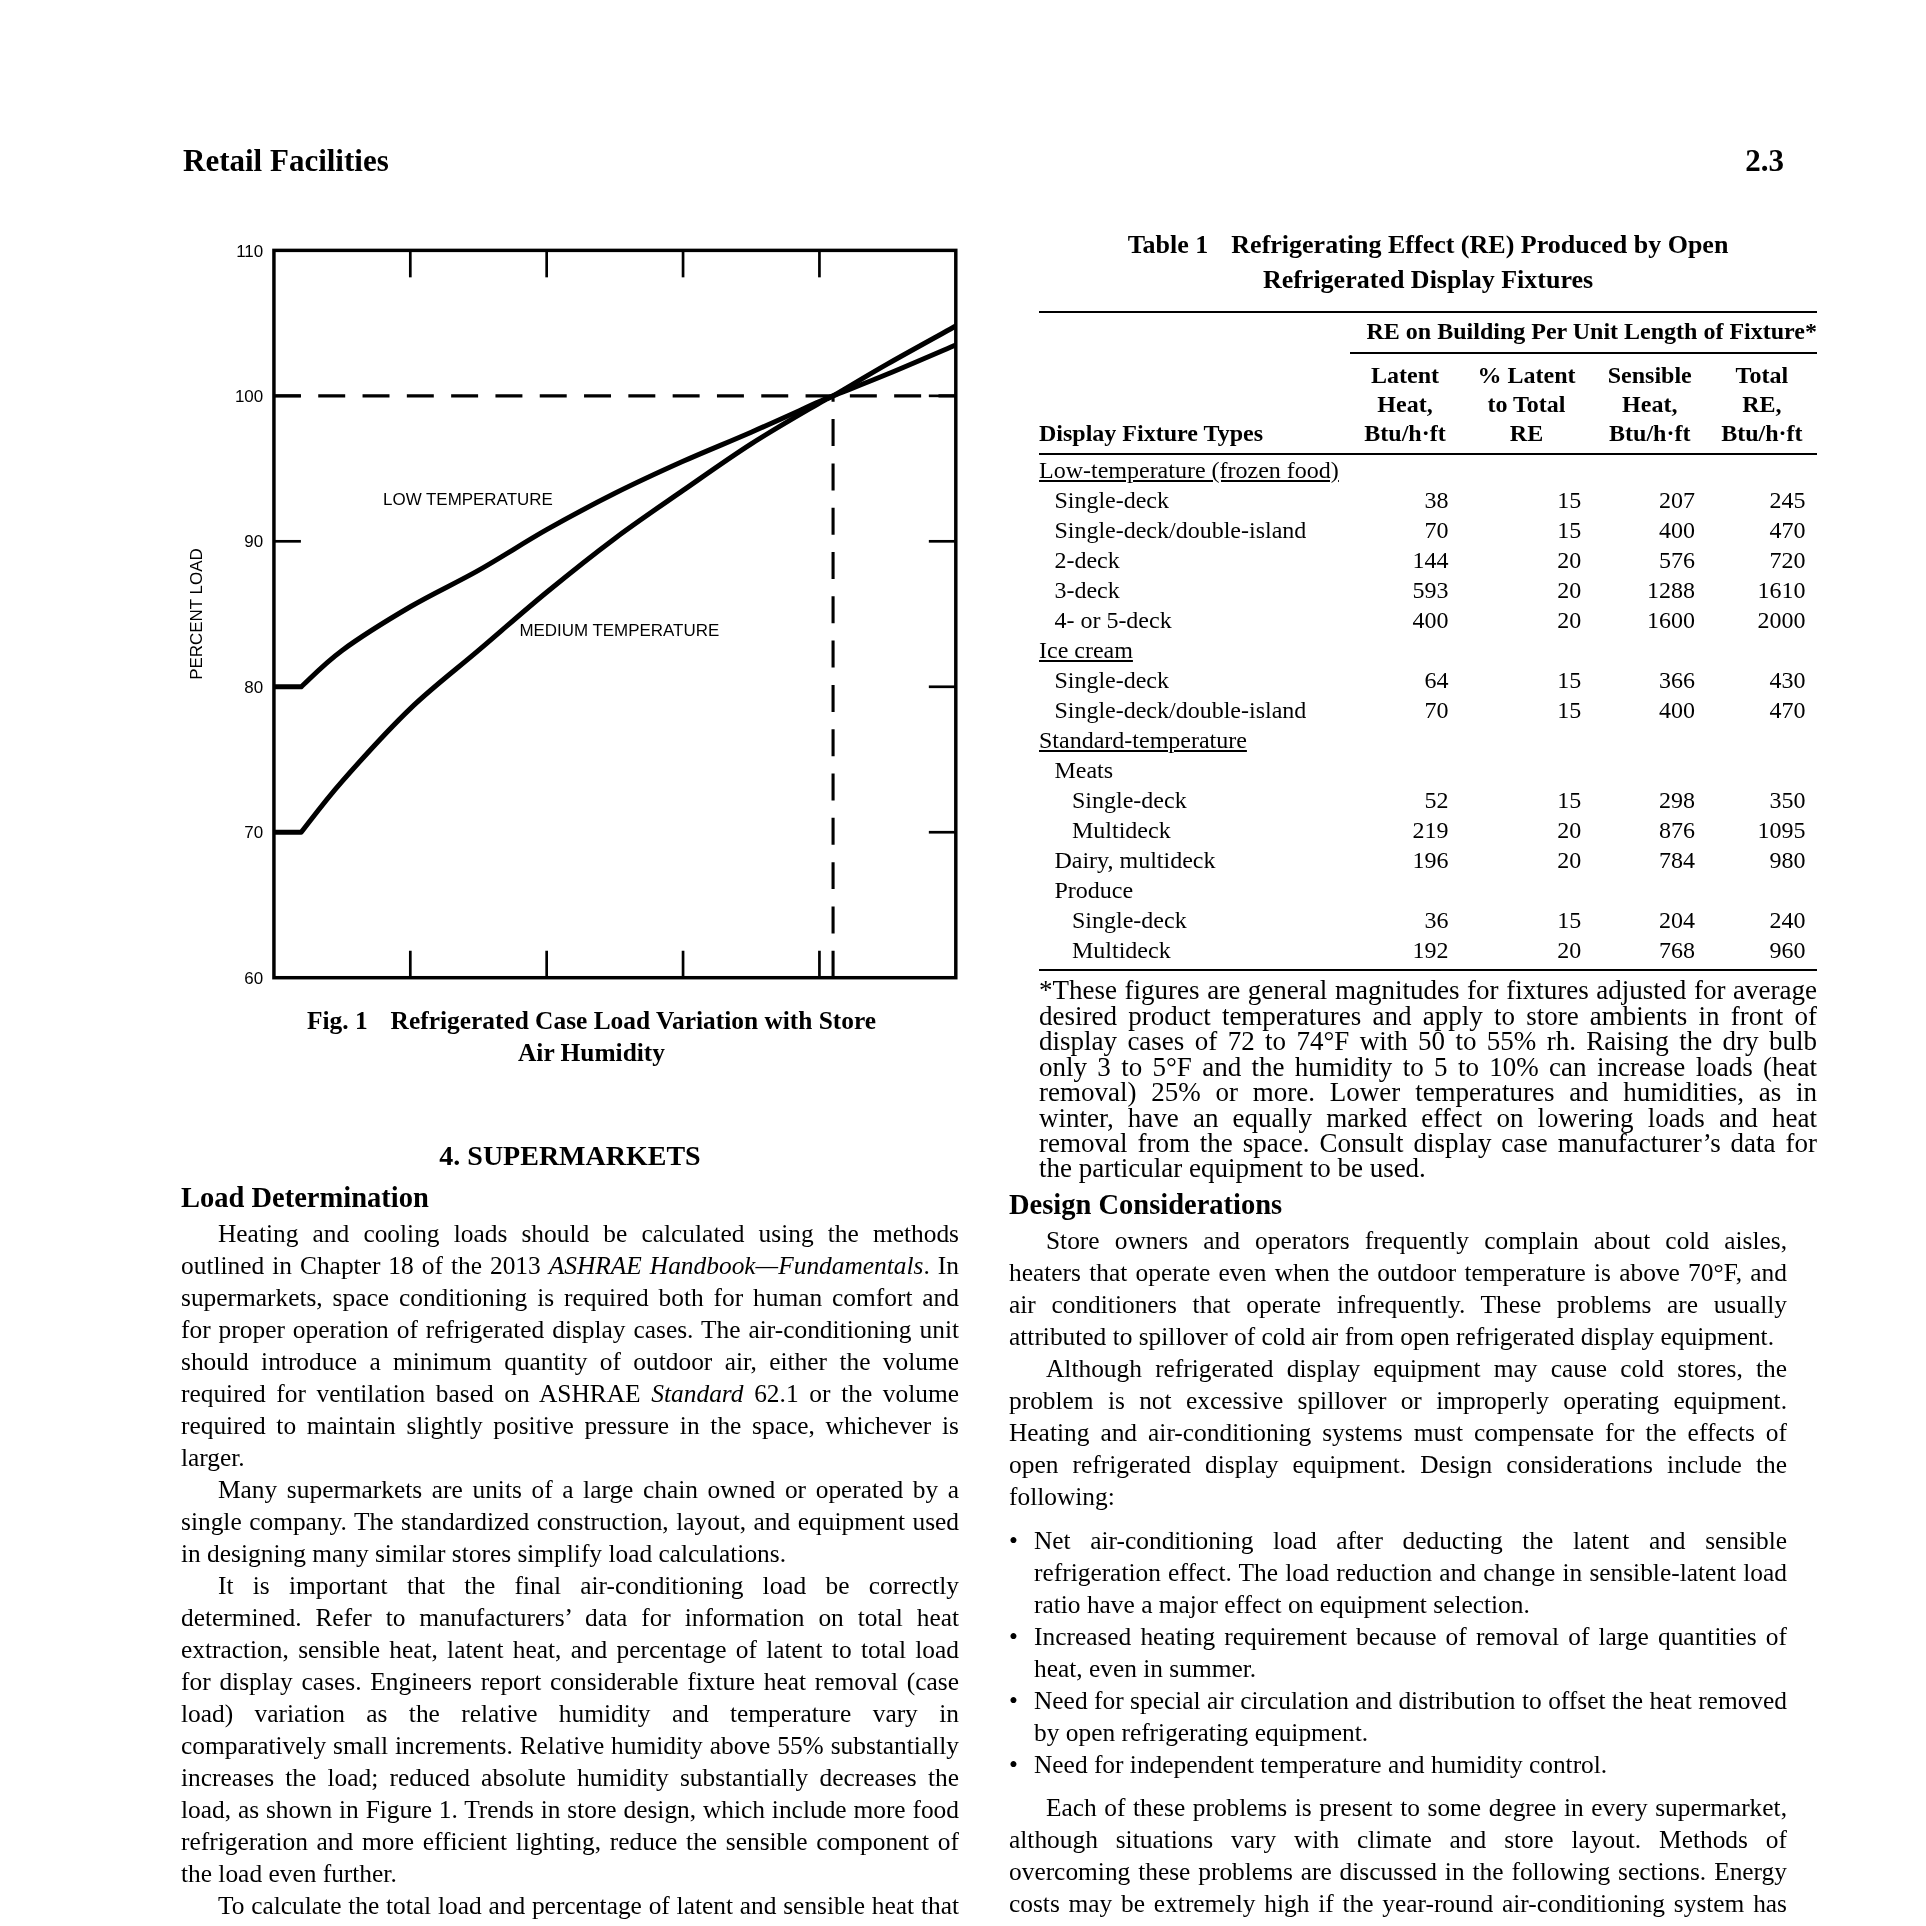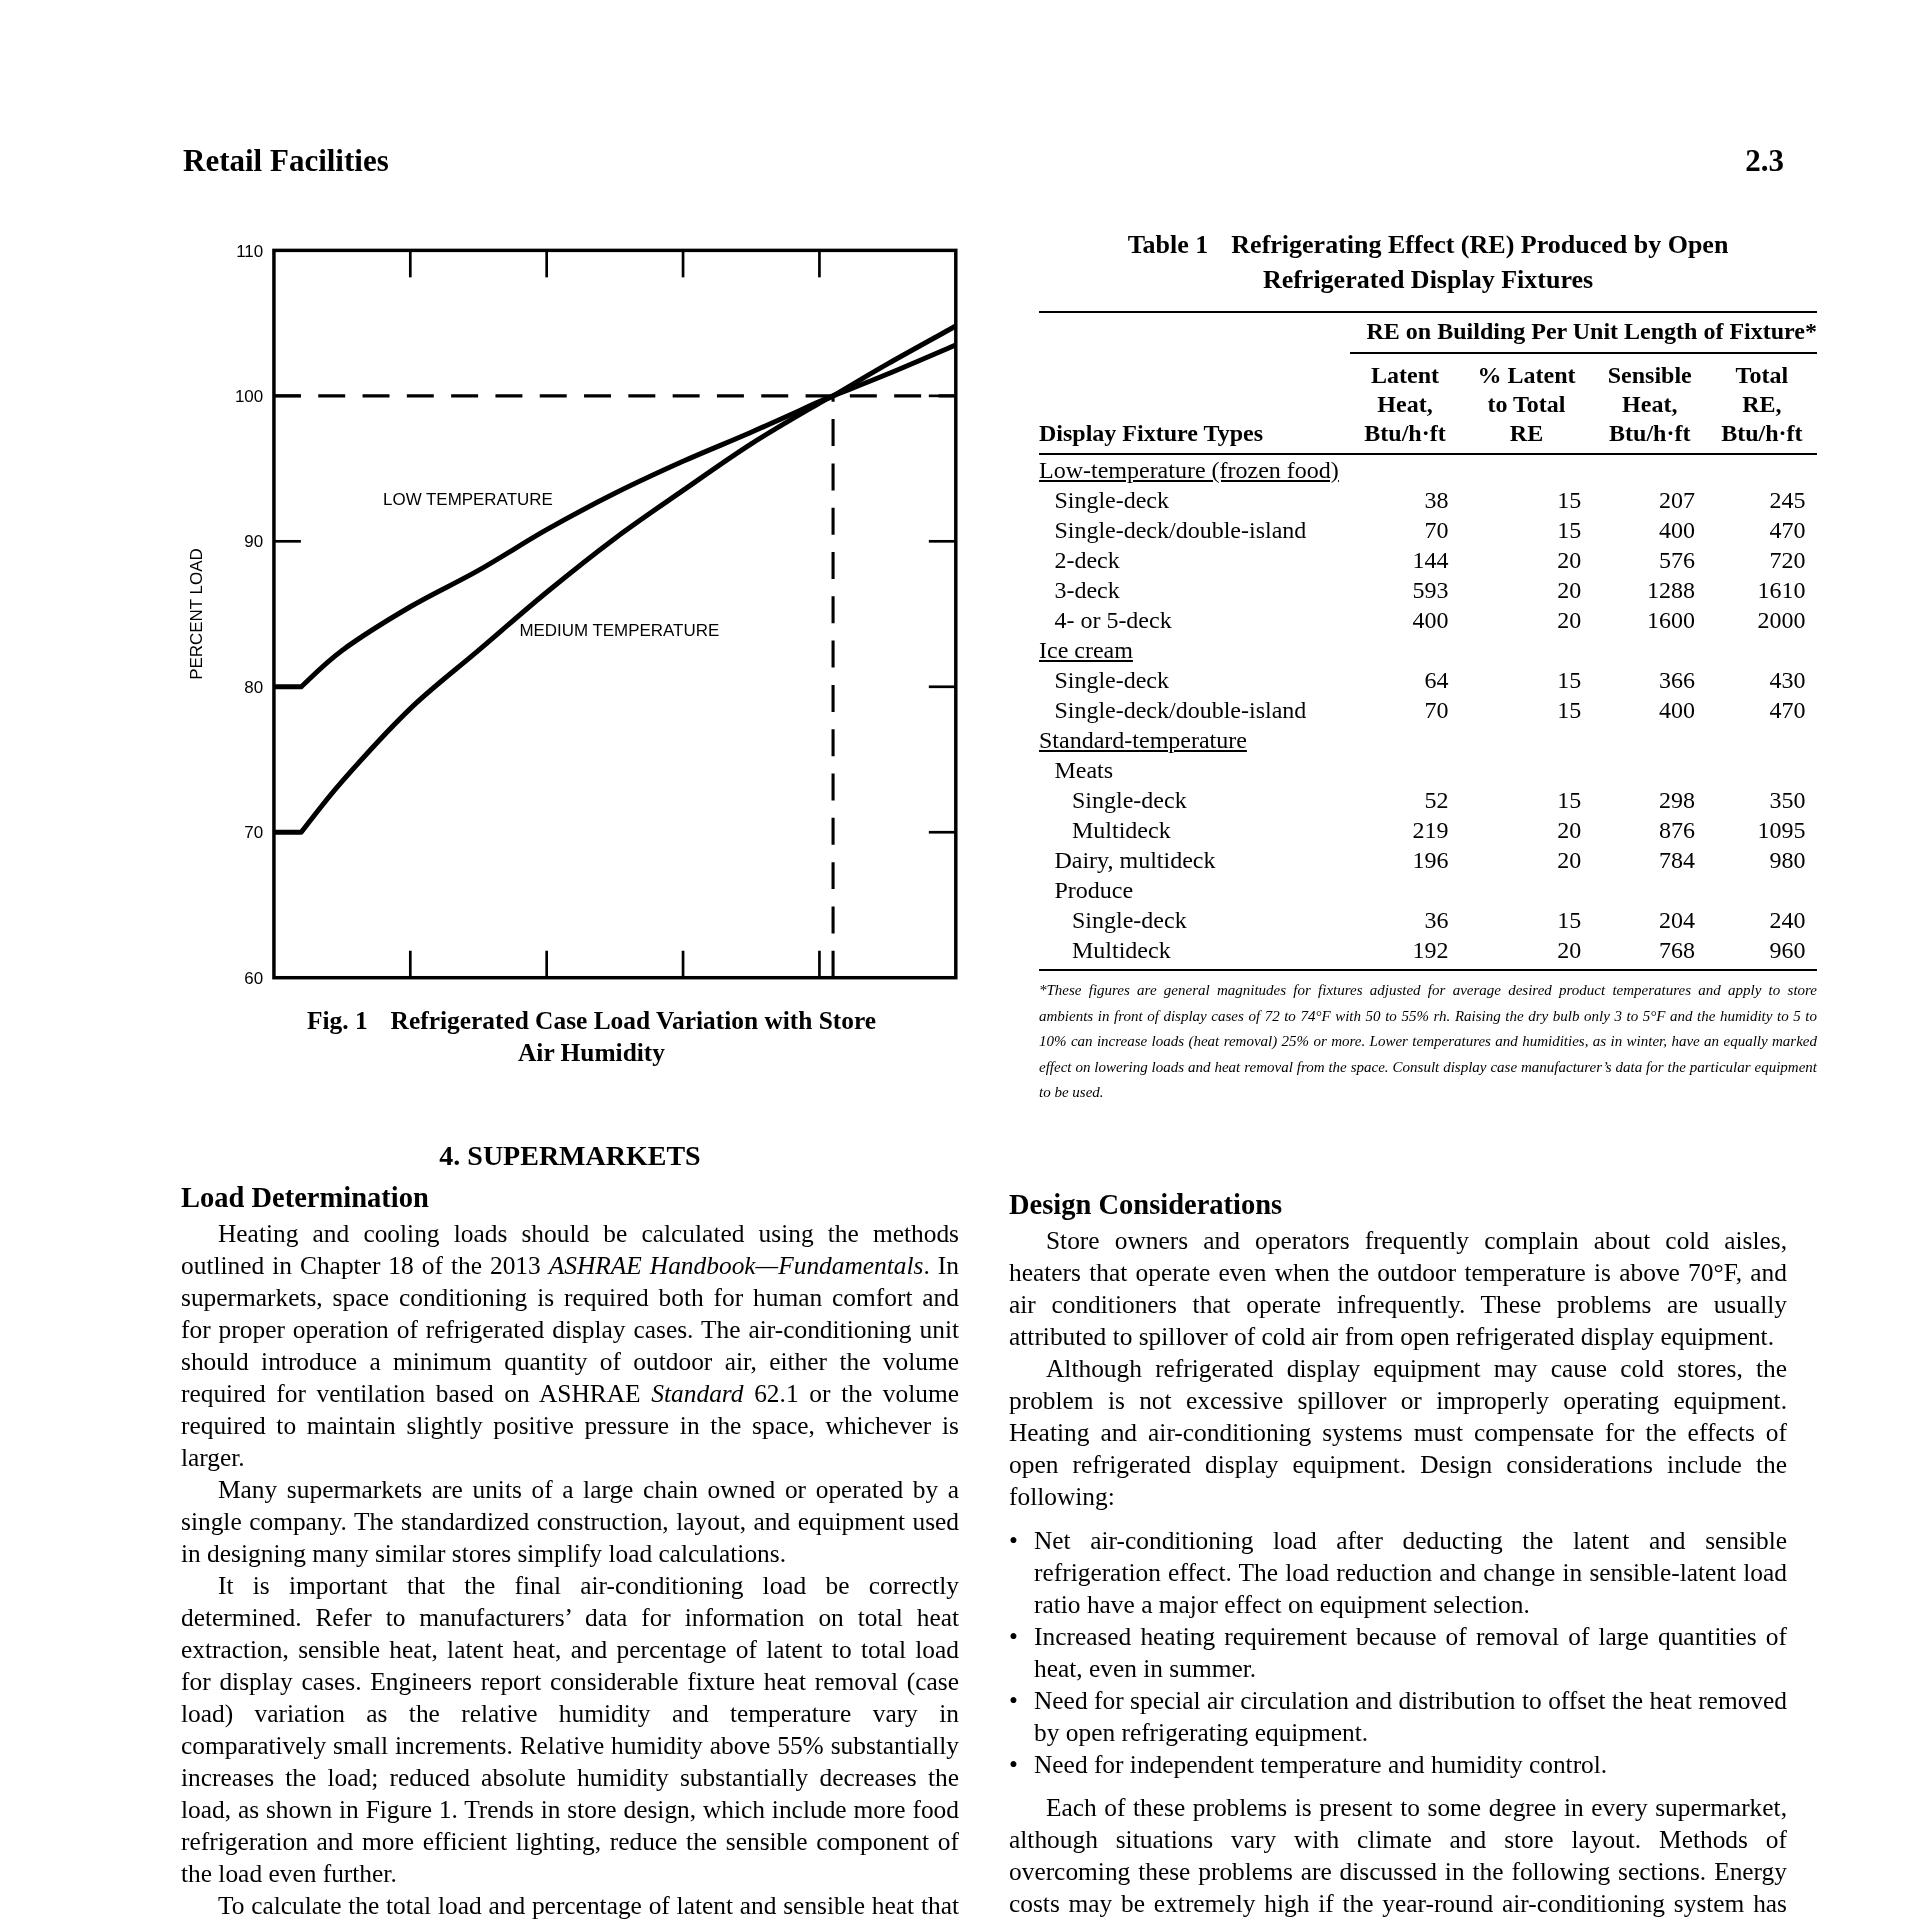--- a/index.html
+++ b/index.html
@@ -39,21 +39,21 @@
   th.num { text-align:center; }
   th.first { text-align:left; }
   tr.hdr2 th { padding-top:7px; padding-bottom:4.6px; border-bottom:2.3px solid #000; }
   td { padding:0; line-height:30px; }
   td.num { text-align:right; padding-right:11.6px; }
   td.lbl { white-space:nowrap; }
   tr.cat td { padding-top:0;text-decoration:underline; }
   .ind1 { padding-left:15.4px !important; }
   .ind2 { padding-left:33px !important; }
   tr.last td { border-bottom:2.7px solid #000; padding-bottom:4.6px; }
-  #table-note { font-size:15px; line-height:25.4px; text-align:justify; margin-top:7px;font-style:italic; }
+  #table-note { font-size:27px; line-height:25.4px; text-align:justify; margin-top:7px; }
 
   ul.bullets { list-style:none; margin:11.6px 0 11.6px 0; padding:0; }
   ul.bullets li { position:relative; padding-left:25px; }
   ul.bullets li::before { content:"•"; position:absolute; left:0; }
 </style>
 </head>
 <body>
 
 <div id="head-left" class="abs runhead">Retail Facilities</div>
 <div id="head-right" class="abs runhead">2.3</div>

